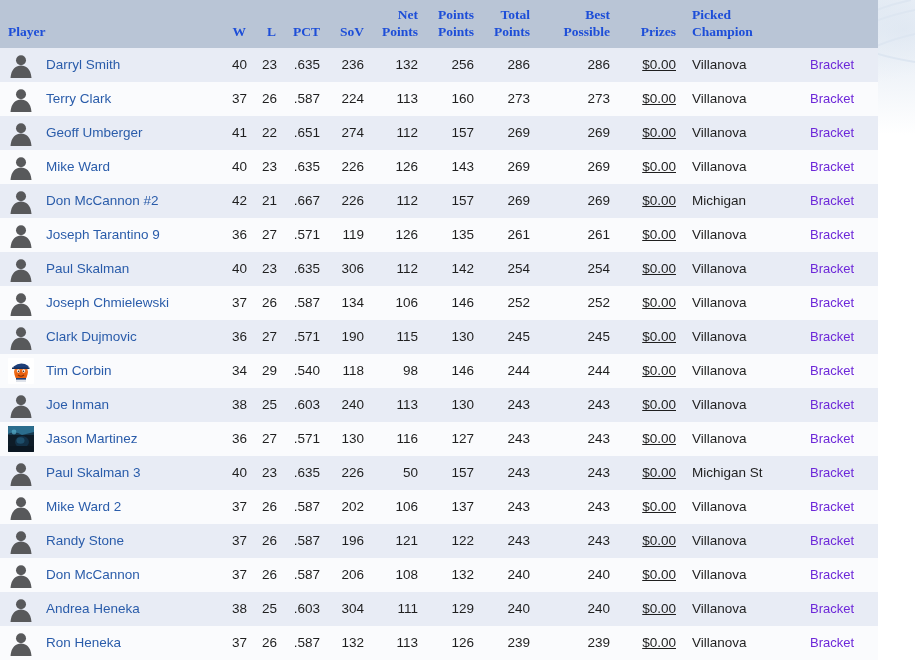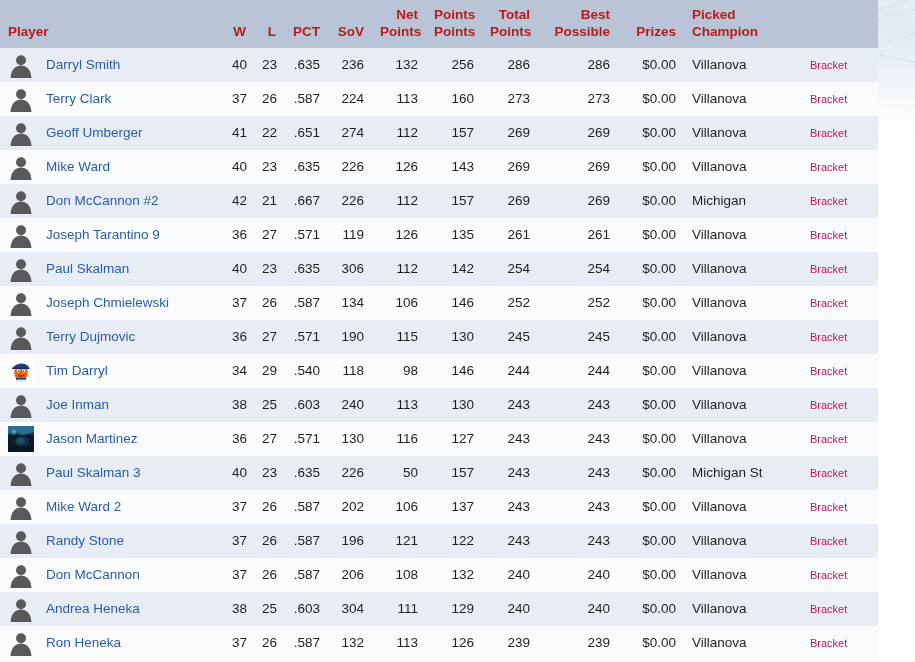--- a/index.html
+++ b/index.html
@@ -33,29 +33,30 @@
     z-index: 1;
     width: 878px;
     border-collapse: collapse;
     table-layout: fixed;
     font-size: 13.5px;
   }
 
   
   #leaderboard-table thead th {
     background: #b9c5d6;
-    color: #b91c1c;
+    color: #1d4ed8;
     font-weight: bold;
     font-size: 13.5px;
     padding: 6px 8px 7px 8px;
     vertical-align: bottom;
     line-height: 1.28;
     height: 46px;
     box-sizing: border-box;
     white-space: normal;
+    font-family: Liberation Serif, serif;
   }
   th.th-left   { text-align: left; }
   th.th-right  { text-align: right; }
 
   
   #leaderboard-table tbody tr { height: 34px; }
   #leaderboard-table tbody tr.odd  { background: #e8ecf5; }
   #leaderboard-table tbody tr.even { background: #fafbfd; }
   #leaderboard-table tbody td {
     padding: 0 8px;
@@ -89,26 +90,26 @@
   .avatar svg { display: block; width: 26px; height: 26px; }
   .player-link {
     color: #2a5caa;
     text-decoration: none;
     font-size: 13.5px;
   }
 
   
   td.bracket-cell { text-align: left; padding-left: 6px; }
   .bracket-link {
-    color: #be185d;
+    color: #6d28d9;
     text-decoration: none;
-    font-size: 11px;
-  }
-
-  .prize { text-align: right; }
+    font-size: 13px;
+  }
+
+  .prize { text-align: right; text-decoration: underline; }
 </style>
 </head>
 <body>
 
 <div id="bg-decor">
   <svg width="240" height="200" viewBox="0 0 240 200" aria-hidden="true">
     <g fill="none" stroke="#dde6f1" stroke-width="2">
       <path d="M240 10 C 180 22, 140 48, 118 96"></path>
       <path d="M240 34 C 186 46, 152 70, 134 112"></path>
       <path d="M236 0 C 198 8, 166 24, 150 50"></path>
@@ -343,21 +344,21 @@
       </tr>
       <tr class="odd">
         <td class="player-cell txt">
           <div class="player-wrap">
             <span class="avatar">
               <svg viewBox="0 0 26 26">
                 <circle cx="13" cy="8.2" r="5" fill="#58595b"></circle>
                 <path d="M2.5 26 C 3.2 16.8, 8.2 13.6, 13 13.6 C 17.8 13.6, 22.8 16.8, 23.5 26 Z" fill="#58595b"></path>
               </svg>
             </span>
-            <a class="player-link" href="#">Terry Dujmovic</a>
+            <a class="player-link" href="#">Clark Dujmovic</a>
           </div>
         </td>
         <td class="num">36</td>
         <td class="num">27</td>
         <td class="num">.571</td>
         <td class="num">190</td>
         <td class="num">115</td>
         <td class="num">130</td>
         <td class="num">245</td>
         <td class="num">245</td>
@@ -377,21 +378,21 @@
                 <path d="M4 9.6 L21.5 9.6 L21.5 11 L4 11 Z" fill="#17305c"></path>
                 <ellipse cx="10.3" cy="13" rx="1.5" ry="1.7" fill="#ffffff"></ellipse>
                 <ellipse cx="15.7" cy="13" rx="1.5" ry="1.7" fill="#ffffff"></ellipse>
                 <circle cx="10.5" cy="13.3" r="0.8" fill="#222"></circle>
                 <circle cx="15.5" cy="13.3" r="0.8" fill="#222"></circle>
                 <path d="M10 17 Q13 19.5 16 17" stroke="#8a3203" stroke-width="1.2" fill="none"></path>
                 <rect x="8" y="20" width="10" height="4" fill="#dfe3ea"></rect>
                 <rect x="8" y="20" width="10" height="1.6" fill="#1e3f78"></rect>
               </svg>
             </span>
-            <a class="player-link" href="#">Tim Darryl</a>
+            <a class="player-link" href="#">Tim Corbin</a>
           </div>
         </td>
         <td class="num">34</td>
         <td class="num">29</td>
         <td class="num">.540</td>
         <td class="num">118</td>
         <td class="num">98</td>
         <td class="num">146</td>
         <td class="num">244</td>
         <td class="num">244</td>

